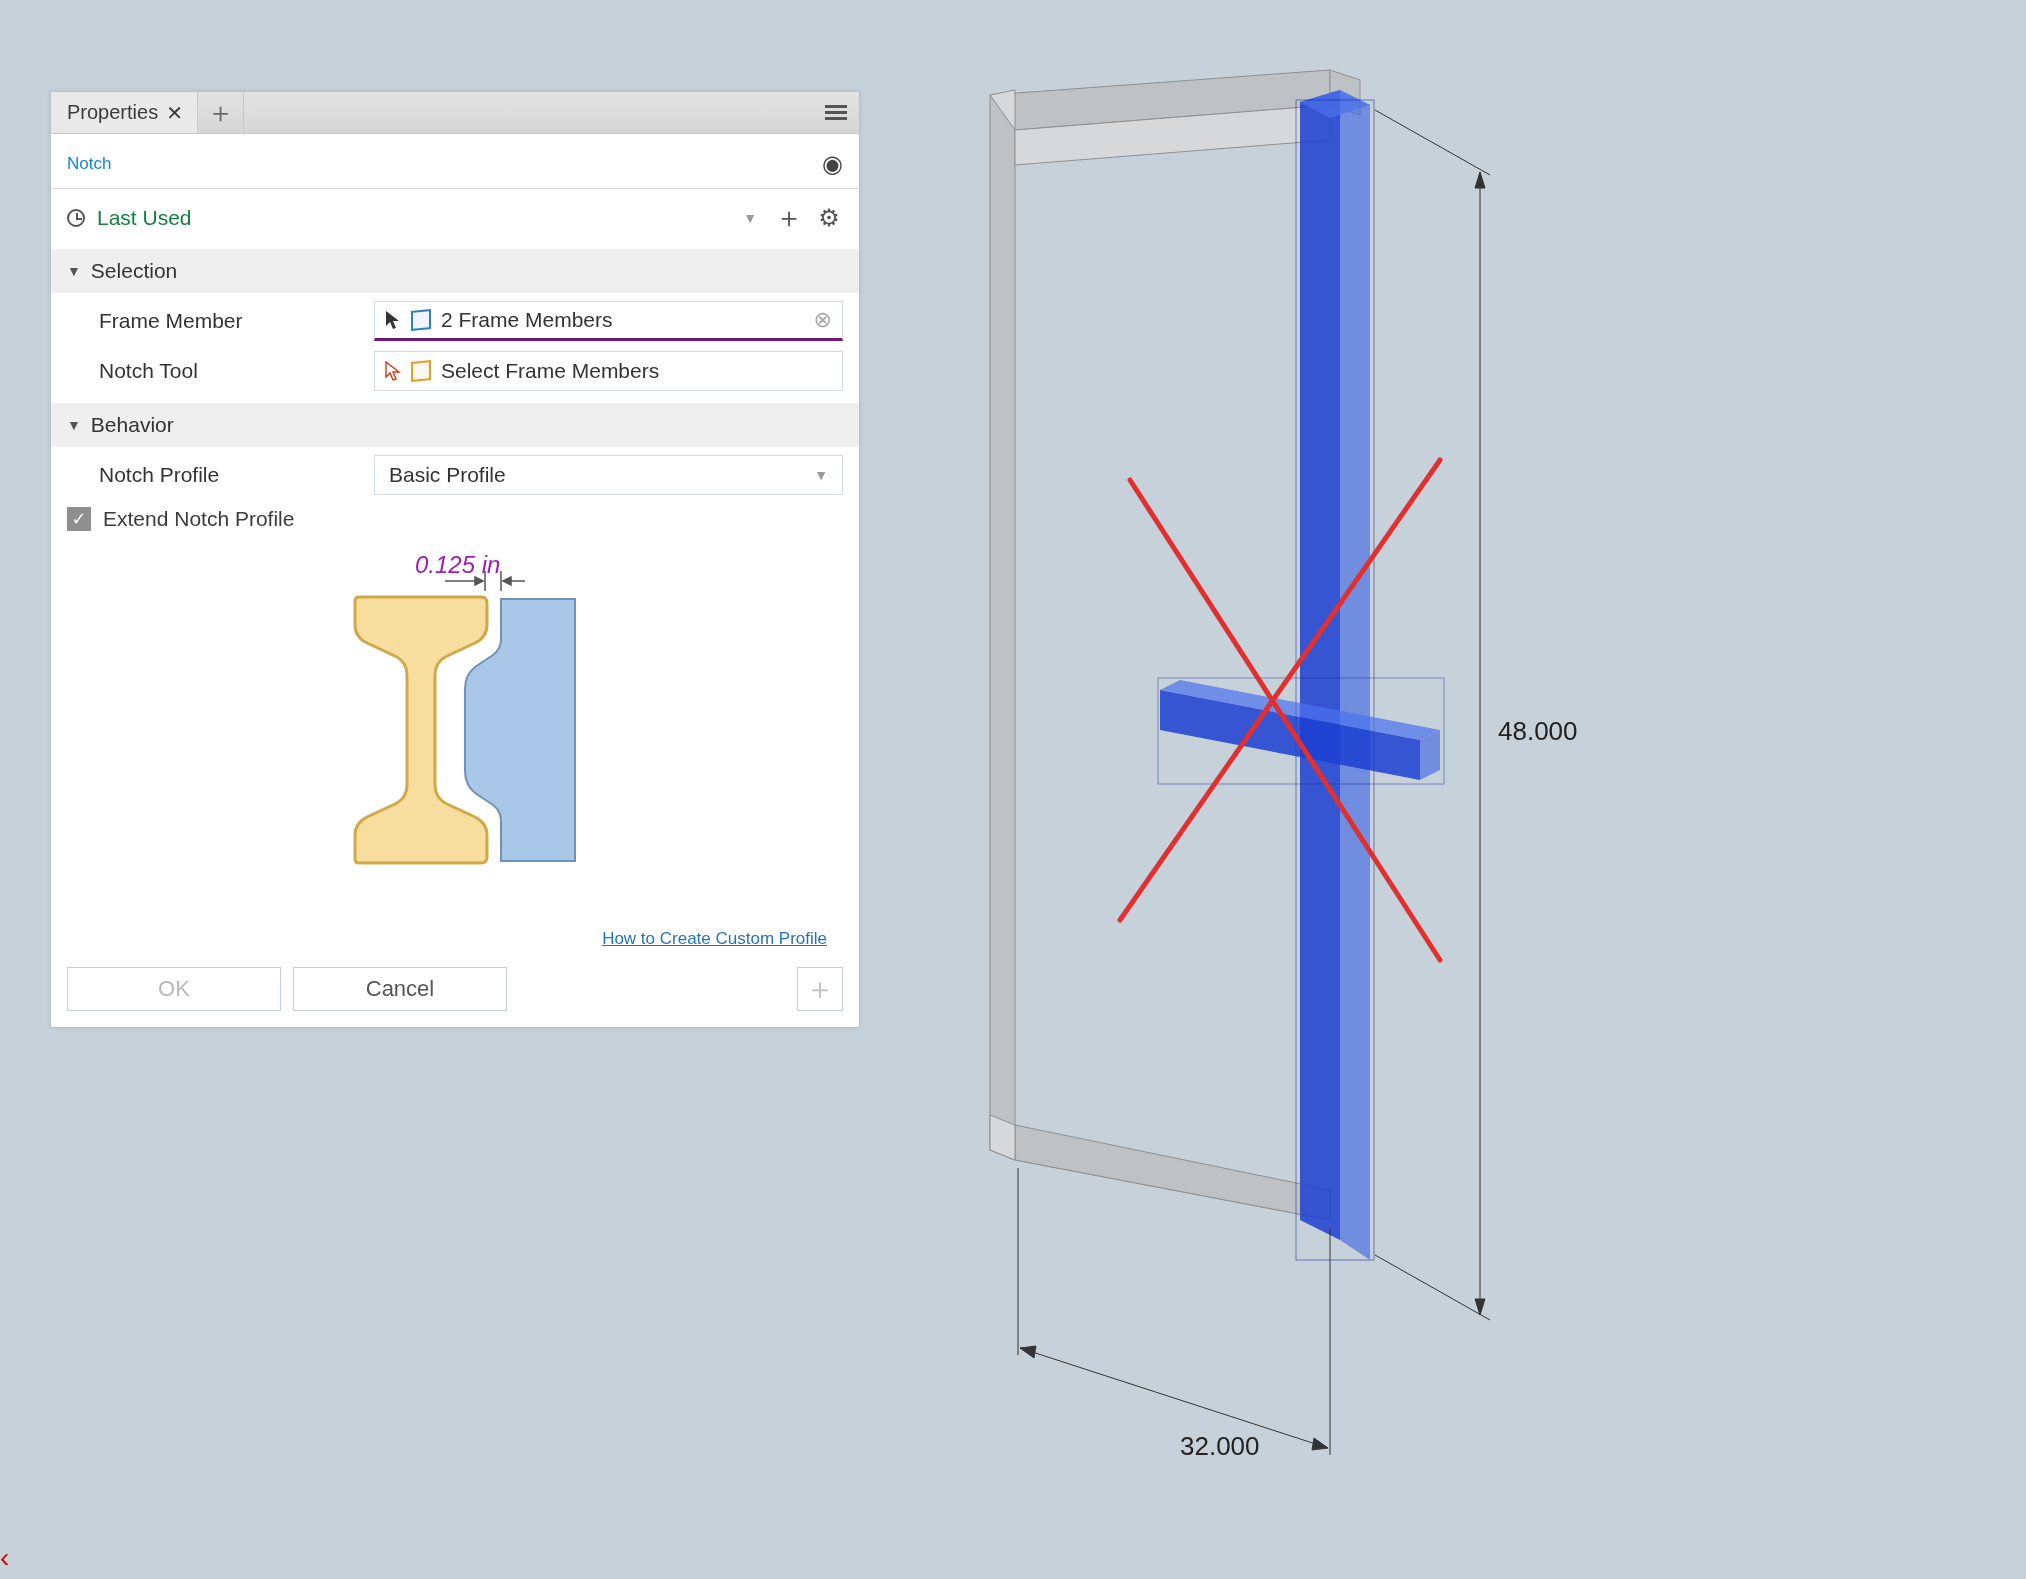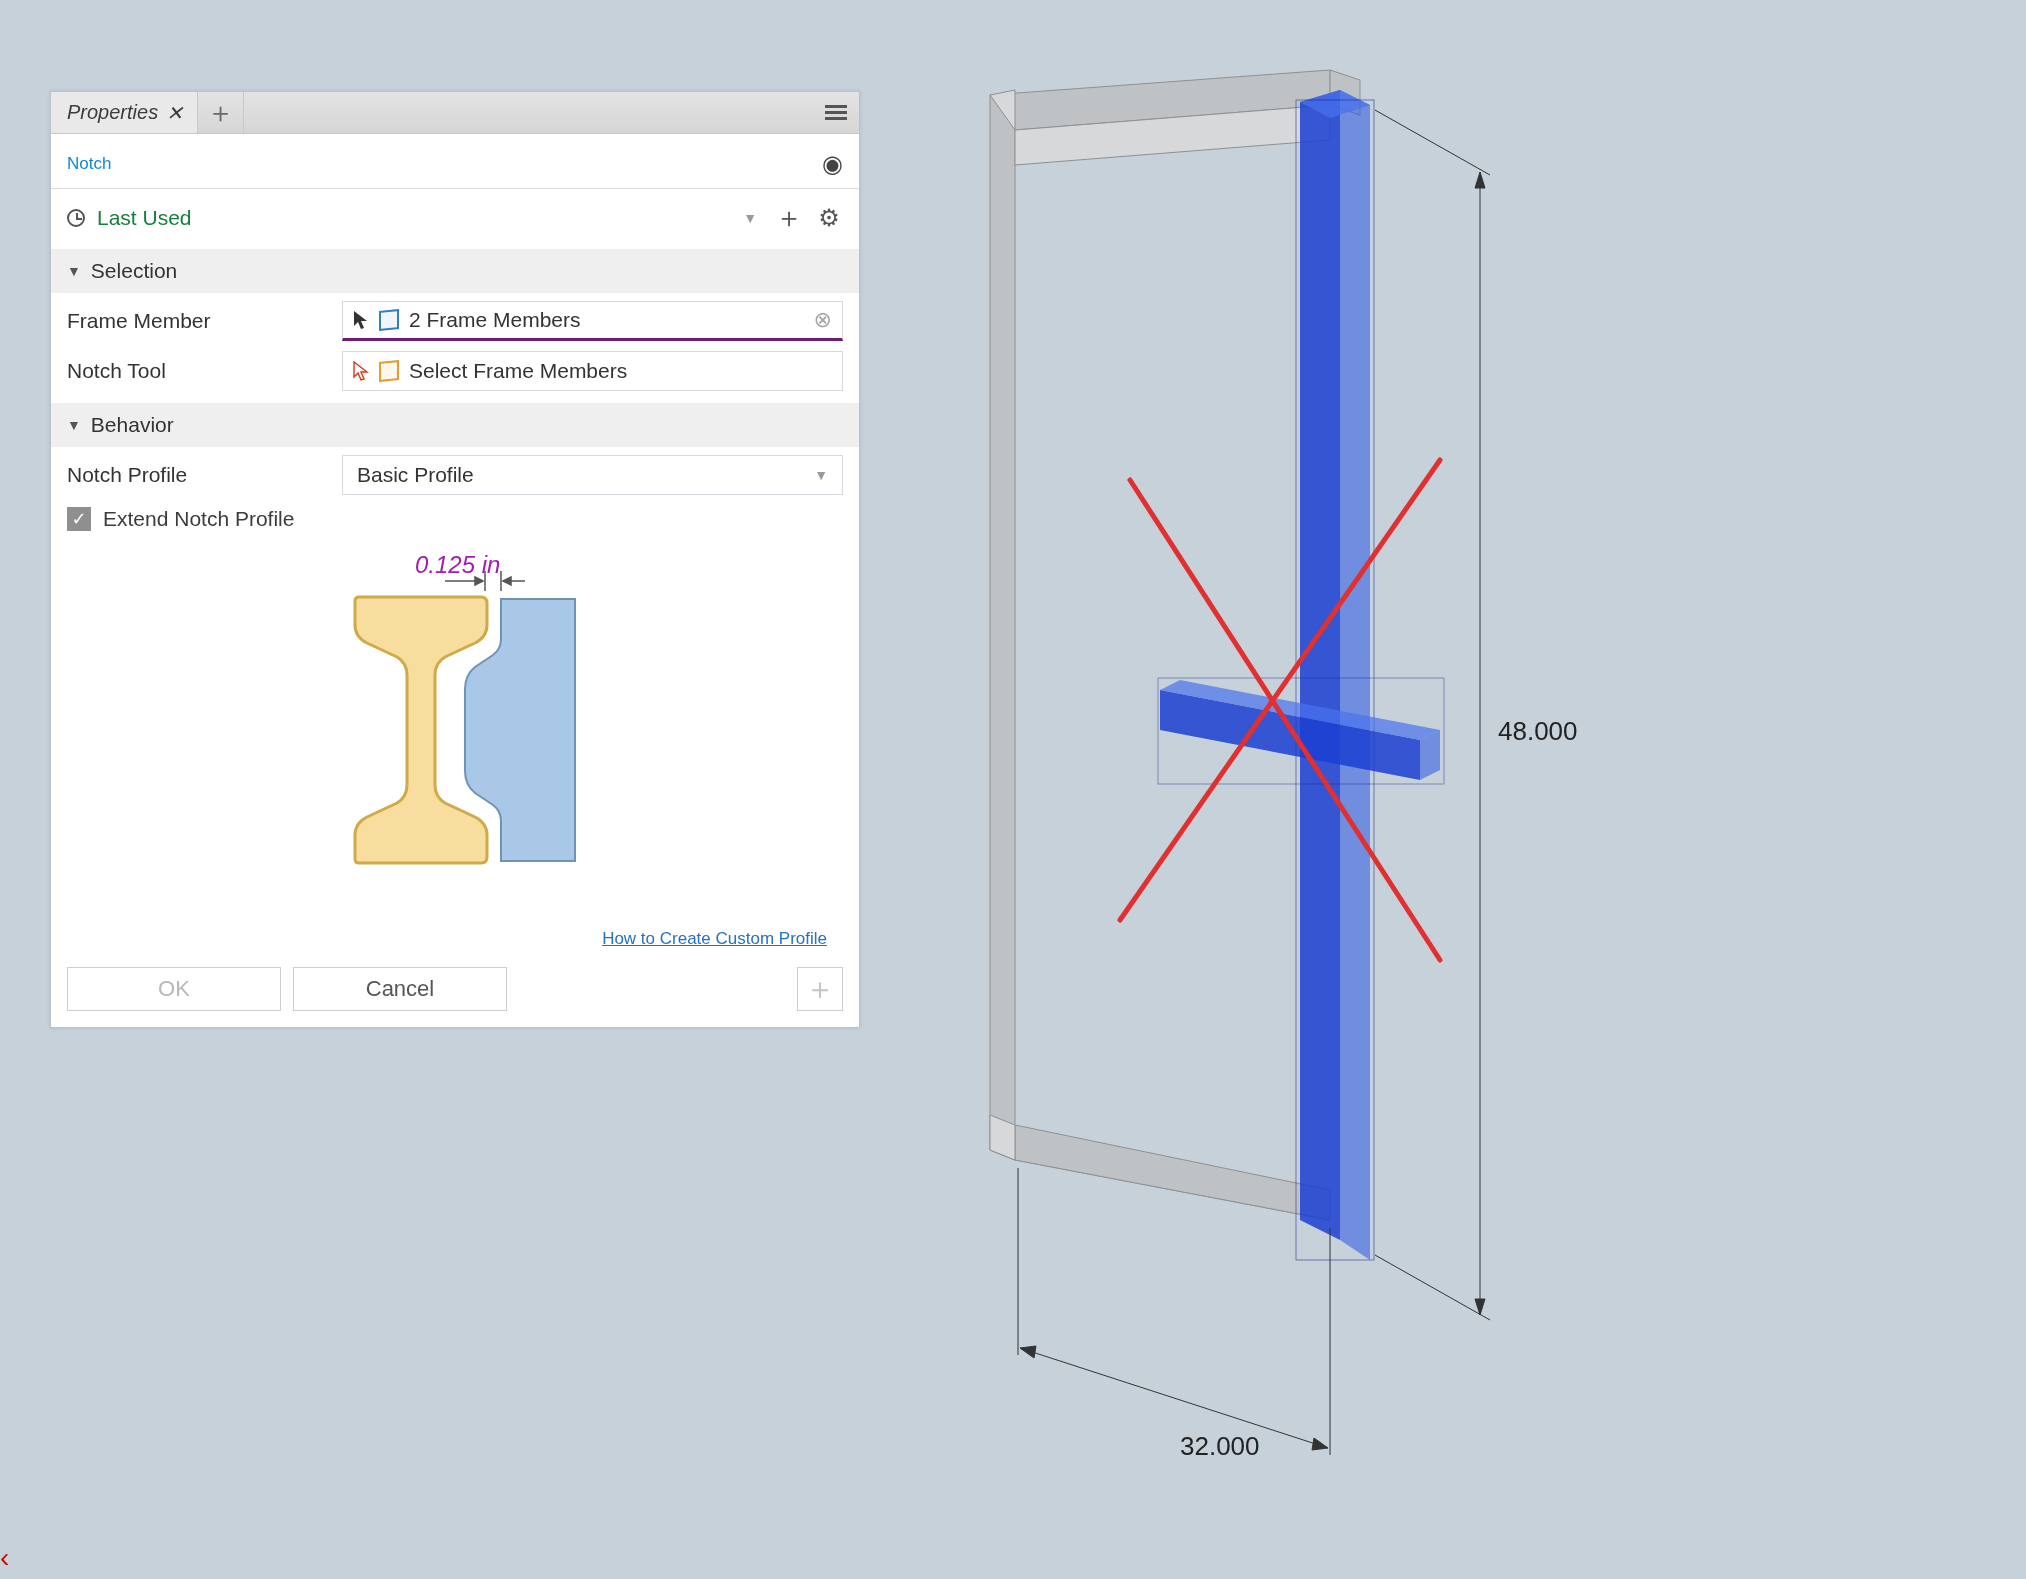--- a/index.html
+++ b/index.html
@@ -2,21 +2,21 @@
 <html><head>
 <meta charset="utf-8">
 <style>
   * { box-sizing: border-box; margin: 0; padding: 0; font-family: "Segoe UI", Tahoma, sans-serif; }
   body { background: #c6d1da; width: 2026px; height: 1579px; position: relative; font-size: 21px; color: #3c3c3c; }
   .red-mark { position:absolute; left:0; bottom:5px; color:#d00; font-size:28px; }
 
   
   .panel { position:absolute; left:50px; top:91px; width:810px; background:#ffffff; border:1px solid #b7c4ce; box-shadow:0 0 4px rgba(0,0,0,.1); }
   .titlebar { height:42px; background:linear-gradient(#e3e3e3,#d6d6d6); display:flex; align-items:stretch; border-bottom:1px solid #c8c8c8; }
-  .tb-tab { display:flex; align-items:center; padding:0 14px 0 16px; border-right:1px solid #c8c8c8; background:#e9e9e9; gap:8px; font-size:20px;font-style:italic; }
+  .tb-tab { display:flex; align-items:center; padding:0 14px 0 16px; border-right:1px solid #c8c8c8; background:#e9e9e9; gap:8px; font-size:20px; }
   .tb-tab .x { font-size:20px; }
   .tb-plus { width:46px; display:flex; align-items:center; justify-content:center; font-size:28px; color:#6a6a6a; border-right:1px solid #c8c8c8; }
   .tb-spacer { flex:1; }
   .tb-menu { width:46px; display:flex; align-items:center; justify-content:center; }
   .ham div { width:22px; height:3px; background:#555; margin:3px 0; }
 
   .panel-body { padding:10px 16px 0 16px; }
   .feature-row { display:flex; align-items:center; height:40px; }
   .feature-row .name { color:#1088d4; font-size:17px; }
   .feature-row .spacer { flex:1; }
@@ -29,21 +29,21 @@
   .clock:after  { content:""; position:absolute; left:7px; top:7px; width:6px; height:2px; background:#555; }
   .preset-row .dd { flex:1; height:34px; display:flex; align-items:center; color:#15803d; }
   .preset-row .caret { color:#9a9a9a; font-size:14px; margin-right:6px; }
   .preset-row .plus { font-size:28px; color:#555; width:28px; text-align:center; }
   .preset-row .gear { font-size:24px; color:#555; width:28px; text-align:center; }
 
   .section-header { height:44px; background:#efefef; margin:10px -16px 0 -16px; padding:0 16px; display:flex; align-items:center; gap:10px; font-size:21px; color:#333; }
   .disclosure { font-size:14px; color:#555; }
 
   .form-row { display:flex; align-items:center; height:50px; padding-top:6px; }
-  .form-row .label { width:275px; font-size:21px; color:#333; }
+  .form-row .label { width:275px; font-size:21px; color:#333;margin-left:32px; }
   .selector { flex:1; height:40px; border:1px solid #d3d9df; background:#fff; display:flex; align-items:center; padding:0 10px; gap:10px; position:relative; }
   .selector.active { border-bottom:3px solid #701a75;align-items:center; }
   .sel-text { flex:1; color:#333; }
   .clear-x { color:#a8a8a8; font-size:22px; }
 
   .cursor { display:inline-block; position:relative; width:16px; height:20px; }
   .cursor svg { width:16px; height:20px; }
   .cube { display:inline-block; width:20px; height:20px; border:2px solid; position:relative; transform:skewY(-6deg); }
   .cube.blue { border-color:#2d7fbe; background:rgba(45,127,190,.08); }
   .cube.orange { border-color:#e89a2a; background:rgba(232,154,42,.08); }

